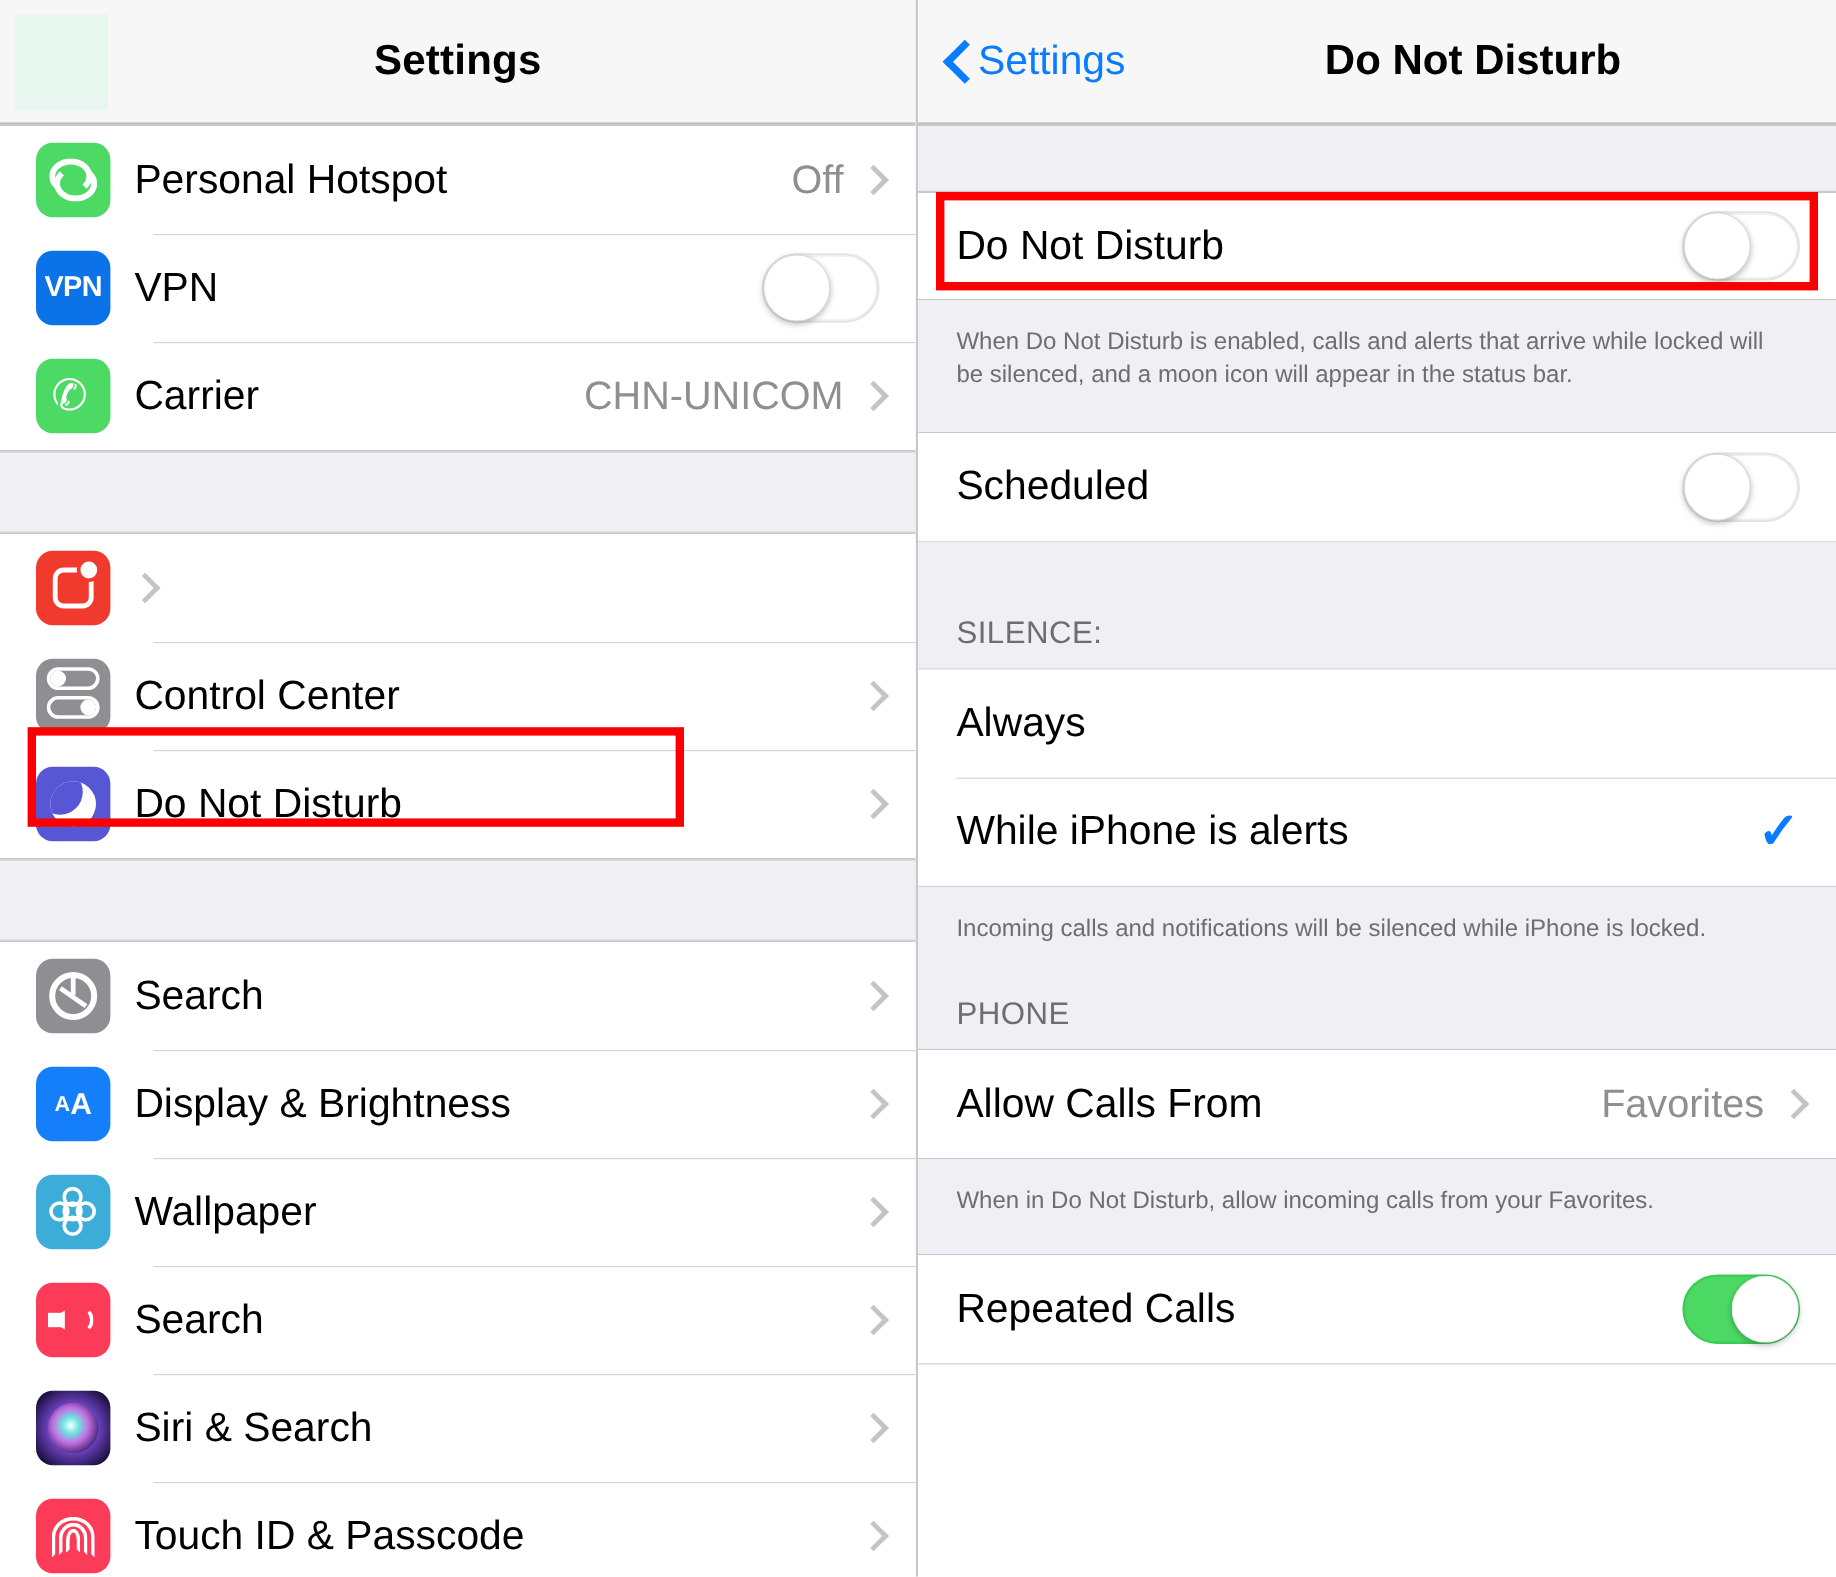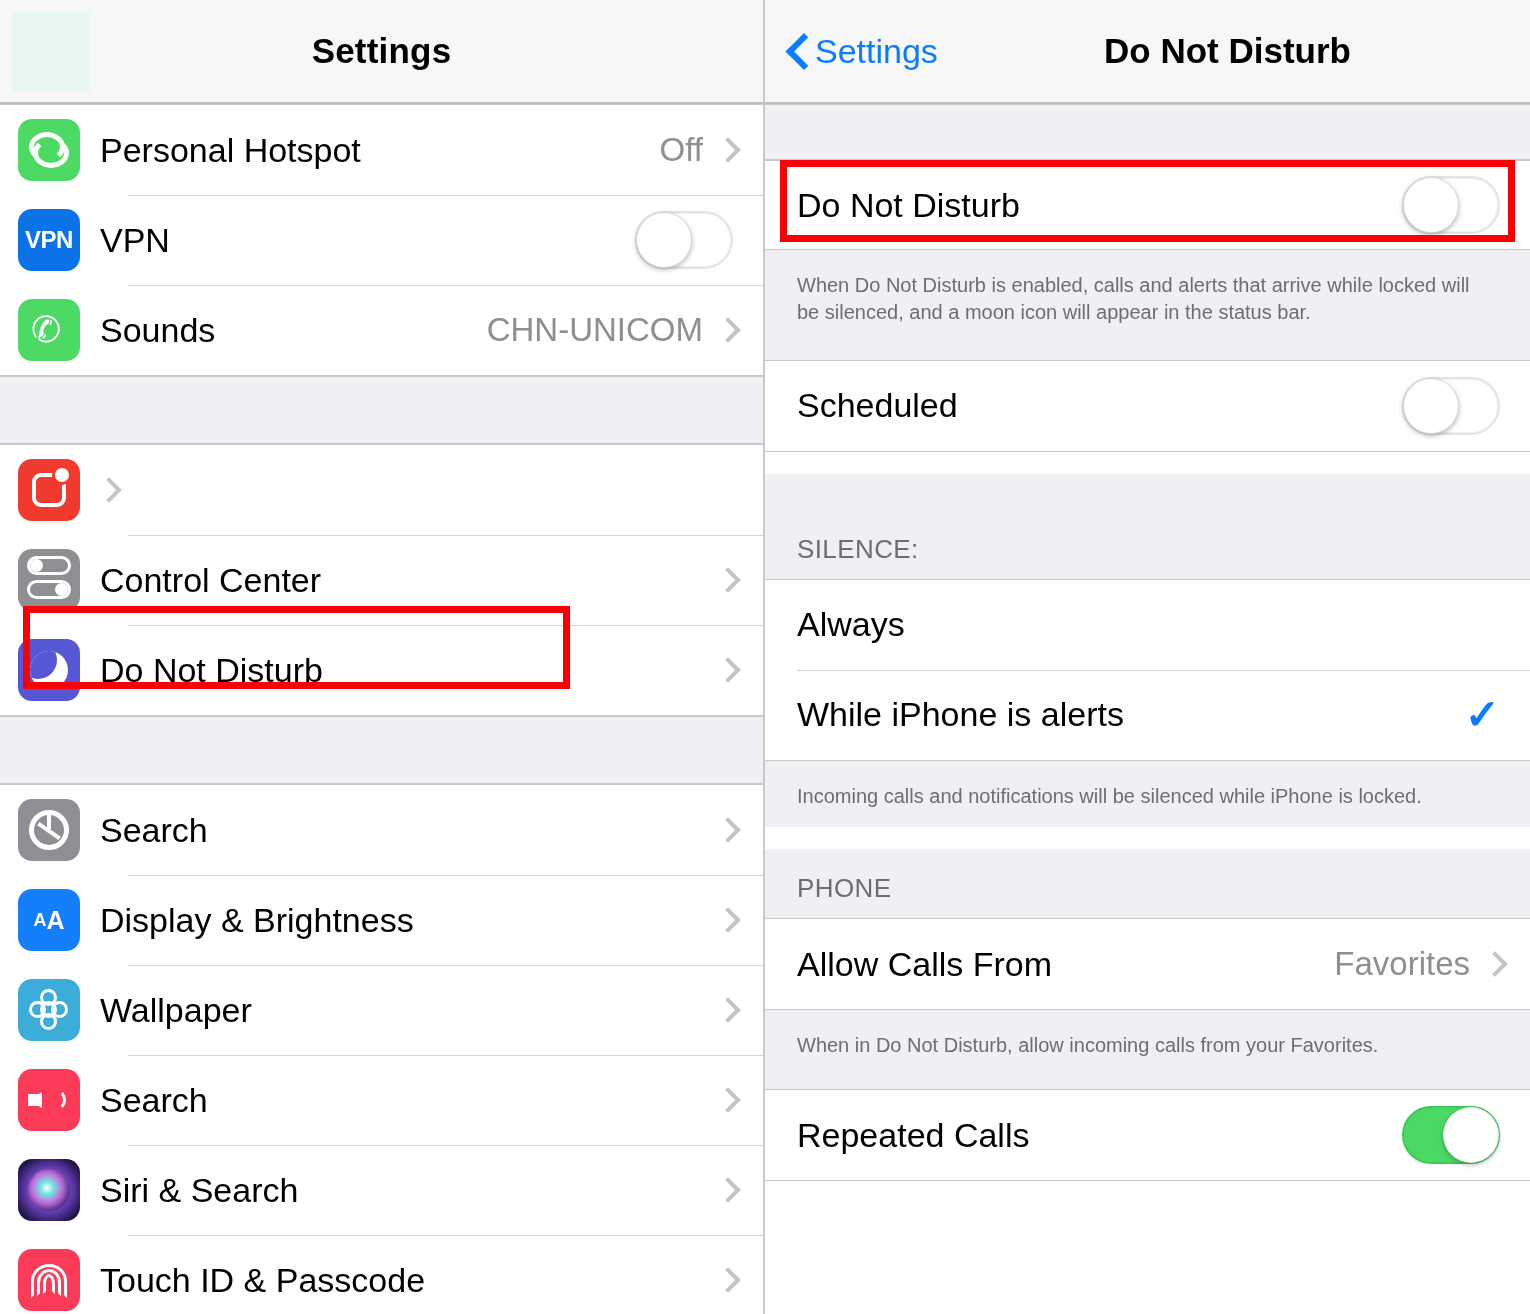--- a/index.html
+++ b/index.html
@@ -49,21 +49,21 @@
     font-size: 35px; font-weight: bold; color: #000;
     pointer-events: none;
   }
   .nav-title-right span { margin-left: 160px; }
 
   
   .gap { background: #efeff4; border-top: 1px solid #c8c7cc; border-bottom: 1px solid #c8c7cc; }
   .group { background: #ffffff; border-top: 1px solid #c8c7cc; border-bottom: 1px solid #c8c7cc; }
   .row {
     position: relative; display: flex; align-items: center;
-    height: 90px; background: #fff; padding-left: 18px;
+    height: 90px; background: #fff; padding-left: 30px;
   }
   .row + .row::before {
     content: ""; position: absolute; left: 128px; right: 0; top: 0;
     height: 1px; background: #d4d4d6;
   }
   .row-r { padding-left: 32px; }
   .row-r + .row-r::before { left: 32px; }
 
   .icon {
     width: 62px; height: 62px; border-radius: 14px; flex: 0 0 auto;
@@ -94,21 +94,21 @@
     width: 56px; height: 56px; border-radius: 50%;
     background: #fff; border: 1px solid #d8d8d8;
     box-shadow: 0 2px 5px rgba(0,0,0,.28);
   }
   .toggle.on { background: #4bd964; border-color: #3ccb56; box-shadow: none; }
   .toggle.on .knob { left: auto; right: -1px; border-color: rgba(0,0,0,.08); }
 
   
   .sec-head {
     background: #efeff4; padding: 60px 16px 14px 32px;
-    font-size: 26px; color: #6d6d72; letter-spacing: .4px; margin-top: 22px;
+    font-size: 26px; color: #6d6d72; letter-spacing: .4px;
   }
   .sec-foot {
     background: #efeff4; padding: 20px 34px 30px 32px;
     font-size: 20px; color: #6d6d72; line-height: 1.34;
   }
 
   
   .redbox {
     position: absolute; border: 7px solid #fa0000; pointer-events: none; z-index: 40;
   }
@@ -250,21 +250,21 @@
           </div>
         <div class="label">VPN</div>
         <div class="toggle">
             <div class="knob"></div>
           </div>
       </div>
       <div class="row">
         <div class="icon ic-carrier">
             <div class="ph">✆</div>
           </div>
-        <div class="label">Sounds</div>
+        <div class="label">Carrier</div>
         <div class="value">CHN-UNICOM</div>
         <div class="chev"></div>
       </div>
     </div>
 
     <div class="gap" style="height:68px"></div>
 
     <div class="group">
       <div class="row">
         <div class="icon ic-notif">

